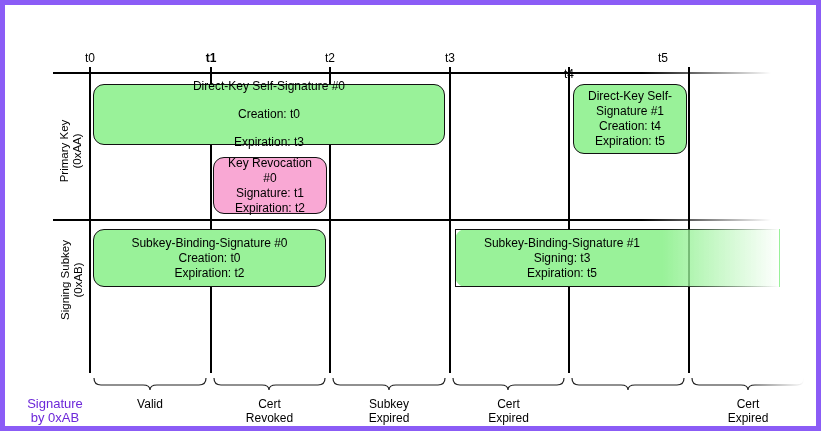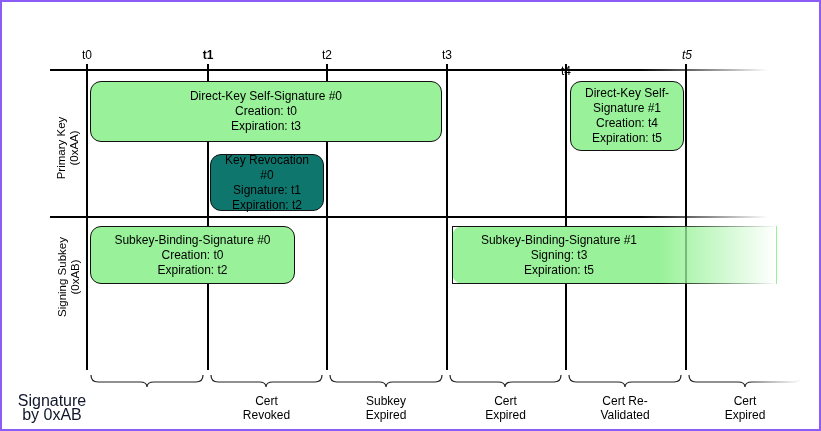--- a/index.html
+++ b/index.html
@@ -8,21 +8,21 @@
     background: #ffffff;
   }
   body {
     font-family: "Liberation Sans", "DejaVu Sans", sans-serif;
   }
   #diagram {
     position: relative;
     width: 821px;
     height: 431px;
     background: #ffffff;
-    border: 2px solid #8b5cf6;
+    border: 5px solid #8b5cf6;
     box-sizing: border-box;
     overflow: hidden;
   }
   .tick-label {
     position: absolute;
     font-size: 12px;
     color: #000000;
     text-align: center;
     width: 30px;
     line-height: 14px;
@@ -63,21 +63,21 @@
     font-size: 12px;
     line-height: 15px;
     color: #000000;
     text-align: center;
     padding: 2px 6px;
   }
   .sigbox.green {
     background: #99f299;
   }
   .sigbox.red {
-    background: #0f766e;
+    background: #f9a8d4;
   }
   .sigbox.fade-right {
     background: linear-gradient(to right, #99f299 0%, #99f299 64%, rgba(153,242,153,0) 100%);
     border-right-color: rgba(17,17,17,0);
     border-top-color: #111111;
     border-image: linear-gradient(to right, #111 0%, #111 64%, rgba(17,17,17,0) 100%) 1;
     border-radius: 11px 0 0 11px;
   }
   .sigbox .title { }
   .sigbox .sub { }
@@ -88,77 +88,77 @@
   .bracket svg { display: block; }
   .bracket-label {
     position: absolute;
     font-size: 12px;
     line-height: 14px;
     color: #000000;
     text-align: center;
   }
   .corner-label {
     position: absolute;
-    font-size: 16px;
+    font-size: 13px;
     line-height: 14px;
-    color: #0f172a;
+    color: #6d28d9;
     text-align: center;
   }
 </style>
 </head>
 <body>
 
 <div id="diagram">
 
   <div class="tick-label" style="left:70px; top:46px;">t0</div>
   <div class="tick-label" style="left:191px; top:46px;font-weight:bold;">t1</div>
   <div class="tick-label" style="left:310px; top:46px;">t2</div>
   <div class="tick-label" style="left:430px; top:46px;">t3</div>
   <div class="tick-label" style="left:549px; top:46px;margin-top:16px;">t4</div>
-  <div class="tick-label" style="left:670px; top:46px;font-style:italic;">t5</div>
+  <div class="tick-label" style="left:643px; top:46px;">t5</div>
 
   <div class="tick-line" style="left:84px; top:62px; height:306px;"></div>
   <div class="tick-line" style="left:205px; top:62px; height:306px;"></div>
   <div class="tick-line" style="left:324px; top:62px; height:306px;"></div>
   <div class="tick-line" style="left:444px; top:62px; height:306px;"></div>
   <div class="tick-line" style="left:563px; top:62px; height:306px;"></div>
   <div class="tick-line" style="left:683px; top:62px; height:306px;"></div>
 
   <div class="hsep fade" style="left:48px; top:67px; width:718px;"></div>
   <div class="hsep fade" style="left:48px; top:214px; width:718px;"></div>
 
   <div class="row-label" style="left:6px; top:133px; width:120px;">
     <span>Primary Key</span><br>
     <span>(0xAA)</span>
   </div>
   <div class="row-label" style="left:-3px; top:262px; width:140px;">
     <span>Signing Subkey</span><br>
     <span>(0xAB)</span>
   </div>
 
-  <div class="sigbox green" style="left:88px; top:79px; width:352px; height:61px;">
+  <div class="sigbox green" style="left:88px; top:79px; width:352px; height:61px;gap:13px;">
     <div class="title">Direct-Key Self-Signature #0</div>
     <div class="sub">Creation: t0</div>
     <div class="sub">Expiration: t3</div>
   </div>
 
   <div class="sigbox green" style="left:568px; top:79px; width:114px; height:70px;">
     <div class="title">Direct-Key Self-</div>
     <div class="title">Signature #1</div>
     <div class="sub">Creation: t4</div>
     <div class="sub">Expiration: t5</div>
   </div>
 
   <div class="sigbox red" style="left:208px; top:152px; width:114px; height:57px;">
     <div class="title">Key Revocation #0</div>
     <div class="sub">Signature: t1</div>
     <div class="sub">Expiration: t2</div>
   </div>
 
-  <div class="sigbox green" style="left:88px; top:224px; width:205px; height:58px;">
+  <div class="sigbox green" style="left:88px; top:224px; width:233px; height:58px;">
     <div class="title">Subkey-Binding-Signature #0</div>
     <div class="sub">Creation: t0</div>
     <div class="sub">Expiration: t2</div>
   </div>
 
   <div class="sigbox green fade-right" style="left:450px; top:224px; width:325px; height:58px; padding-right:117px;">
     <div class="title">Subkey-Binding-Signature #1</div>
     <div class="sub">Signing: t3</div>
     <div class="sub">Expiration: t5</div>
   </div>
@@ -199,34 +199,34 @@
           <linearGradient id="fadeg" x1="0" y1="0" x2="1" y2="0">
         <stop offset="0%" stop-color="#222" stop-opacity="1"></stop>
         <stop offset="55%" stop-color="#222" stop-opacity="1"></stop>
         <stop offset="100%" stop-color="#222" stop-opacity="0"></stop>
       </linearGradient>
         </defs>
       <path d="M1,1 Q1,8 8,8 L50,8 Q57,8 57,13 Q57,8 64,8 L106,8 Q113,8 113,1" fill="none" stroke="url(#fadeg)" stroke-width="1.2"></path>
     </svg>
   </div>
 
+  <div class="bracket-label" style="left:88px; top:392px; width:114px;">
+    <span>Valid</span>
+    <span></span>
+  </div>
   <div class="bracket-label" style="left:208px; top:392px; width:113px;">
     <span>Cert</span><br>
     <span>Revoked</span>
   </div>
   <div class="bracket-label" style="left:327px; top:392px; width:114px;">
     <span>Subkey</span><br>
     <span>Expired</span>
   </div>
   <div class="bracket-label" style="left:447px; top:392px; width:113px;">
     <span>Cert</span><br>
     <span>Expired</span>
   </div>
-  <div class="bracket-label" style="left:566px; top:392px; width:114px;">
-    <span>Cert Re-</span><br>
-    <span>Validated</span>
-  </div>
   <div class="bracket-label" style="left:686px; top:392px; width:114px;">
     <span>Cert</span><br>
     <span>Expired</span>
   </div>
 
 </div>
 
 </body></html>

